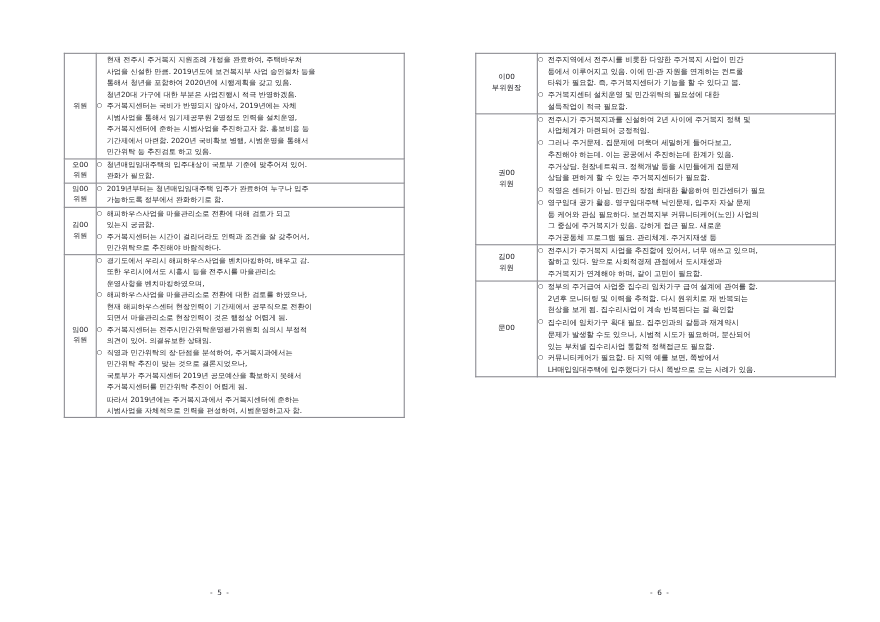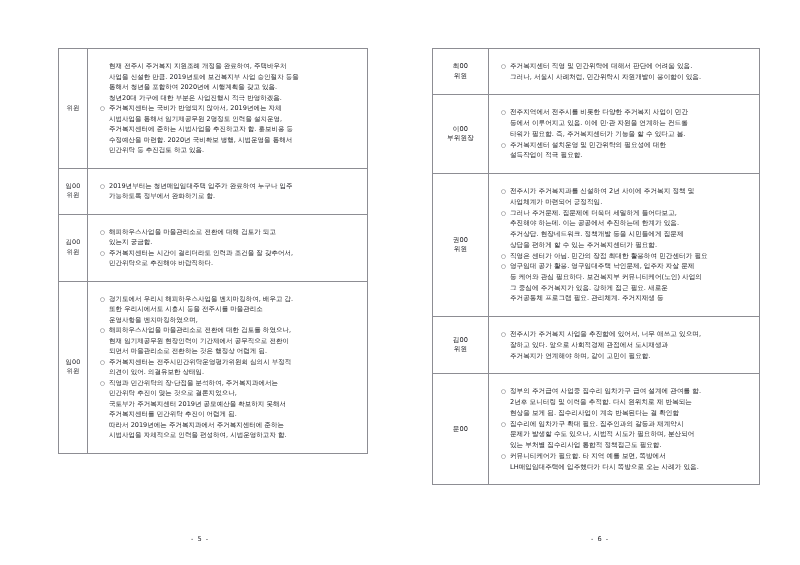--- a/index.html
+++ b/index.html
@@ -61,21 +61,21 @@
   .page-right td.speaker {
     width: 55px;
     font-size: 6.6px;
   }
   td.content {
     padding: 4px 5px 4px 7px;
     vertical-align: top;
   }
   ul.bullets {
     list-style: none;
-    margin: 12px;
+    margin: 0;
     padding: 0;
   }
   ul.bullets > li {
     position: relative;
     padding-left: 9px;
     margin: 0 0 0 0;
     font-size: 6.5px;
     line-height: 1.62;
     letter-spacing: 0.02px;
     color: #17171c;
@@ -129,22 +129,33 @@
                   <li class="nomark">
                     <span class="ln">현재 전주시 주거복지 지원조례 개정을 완료하여, 주택바우처</span>
                     <span class="ln">사업을 신설한 만큼. 2019년도에 보건복지부 사업 승인절차 등을</span>
                     <span class="ln">통해서 청년을 포함하여 2020년에 시행계획을 갖고 있음.</span>
                     <span class="ln">청년20대 가구에 대한 부분은 사업진행시 적극 반영하겠음.</span>
                   </li>
                   <li class="marked">
                     <span class="ln">주거복지센터는 국비가 반영되지 않아서, 2019년에는 자체</span>
                     <span class="ln">시범사업을 통해서 임기제공무원 2명정도 인력을 설치운영,</span>
                     <span class="ln">주거복지센터에 준하는 시범사업을 추진하고자 함. 홍보비용 등</span>
-                    <span class="ln">수정예산을 마련함. 2020년 국비확보 병행, 시범운영을 통해서</span>
+                    <span class="ln">기간제에서 마련함. 2020년 국비확보 병행, 시범운영을 통해서</span>
                     <span class="ln">민간위탁 등 추진검토 하고 있음.</span>
+                  </li>
+                </ul>
+              </td>
+            </tr>
+            <tr>
+              <td class="speaker">오00<br>위원</td>
+              <td class="content">
+                <ul class="bullets">
+                  <li class="marked">
+                    <span class="ln">청년매입임대주택의 입주대상이 국토부 기준에 맞추어져 있어.</span>
+                    <span class="ln">완화가 필요함.</span>
                   </li>
                 </ul>
               </td>
             </tr>
             <tr>
               <td class="speaker">임00<br>위원</td>
               <td class="content">
                 <ul class="bullets">
                   <li class="marked">
                     <span class="ln">2019년부터는 청년매입임대주택 입주가 완료하여 누구나 입주</span>
@@ -172,22 +183,22 @@
               <td class="speaker">임00<br>위원</td>
               <td class="content">
                 <ul class="bullets">
                   <li class="marked">
                     <span class="ln">경기도에서 우리시 해피하우스사업을 벤치마킹하여, 배우고 감.</span>
                     <span class="ln">또한 우리시에서도 시흥시 등을 전주시를 마을관리소</span>
                     <span class="ln">운영사항을 벤치마킹하였으며,</span>
                   </li>
                   <li class="marked">
                     <span class="ln">해피하우스사업을 마을관리소로 전환에 대한 검토를 하였으나,</span>
-                    <span class="ln">현재 임기제공무원 현장인력이 기간제에서 공무직으로 전환이</span>
-                    <span class="ln">되면서 마을관리소로 전환하는 것은 행정상 어렵게 됨.</span>
+                    <span class="ln">현재 해피하우스센터 현장인력이 기간제에서 공무직으로 전환이</span>
+                    <span class="ln">되면서 마을관리소로 현장인력이 것은 행정상 어렵게 됨.</span>
                   </li>
                   <li class="marked">
                     <span class="ln">주거복지센터는 전주시민간위탁운영평가위원회 심의시 부정적</span>
                     <span class="ln">의견이 있어. 의결유보한 상태임.</span>
                   </li>
                   <li class="marked">
                     <span class="ln">직영과 민간위탁의 장·단점을 분석하여, 주거복지과에서는</span>
                     <span class="ln">민간위탁 추진이 맞는 것으로 결론지었으나,</span>
                     <span class="ln">국토부가 주거복지센터 2019년 공모예산을 확보하지 못해서</span>
                     <span class="ln">주거복지센터를 민간위탁 추진이 어렵게 됨.</span>
@@ -201,31 +212,20 @@
       </table>
     </div>
     <div class="pagenum">- 5 -</div>
   </div>
 
   <div class="page page-right">
     <div class="page-inner">
       <table class="minutes">
         <tbody>
             <tr>
-              <td class="speaker">최00<br>위원</td>
-              <td class="content">
-                <ul class="bullets">
-                  <li class="marked">
-                    <span class="ln">주거복지센터 직영 및 민간위탁에 대해서 판단에 어려움 있음.</span>
-                    <span class="ln">그러나, 서울시 사례처럼, 민간위탁시 자원개발이 용이함이 있음.</span>
-                  </li>
-                </ul>
-              </td>
-            </tr>
-            <tr>
               <td class="speaker">이00<br>부위원장</td>
               <td class="content">
                 <ul class="bullets">
                   <li class="marked">
                     <span class="ln">전주지역에서 전주시를 비롯한 다양한 주거복지 사업이 민간</span>
                     <span class="ln">등에서 이루어지고 있음. 이에 민·관 자원을 연계하는 컨트롤</span>
                     <span class="ln">타워가 필요함. 즉, 주거복지센터가 기능을 할 수 있다고 봄.</span>
                   </li>
                   <li class="marked">
                     <span class="ln">주거복지센터 설치운영 및 민간위탁의 필요성에 대한</span>

